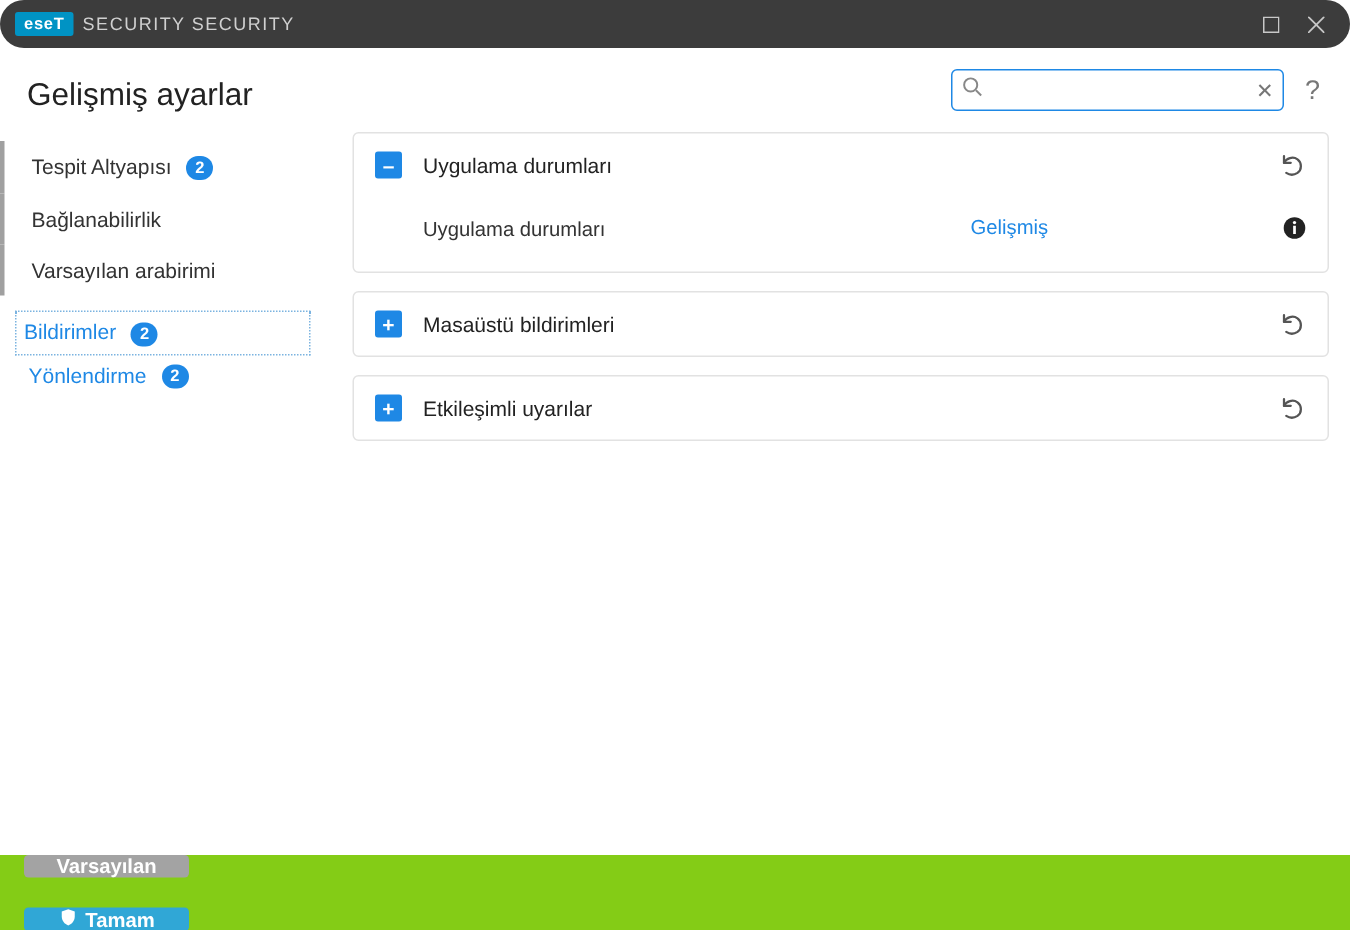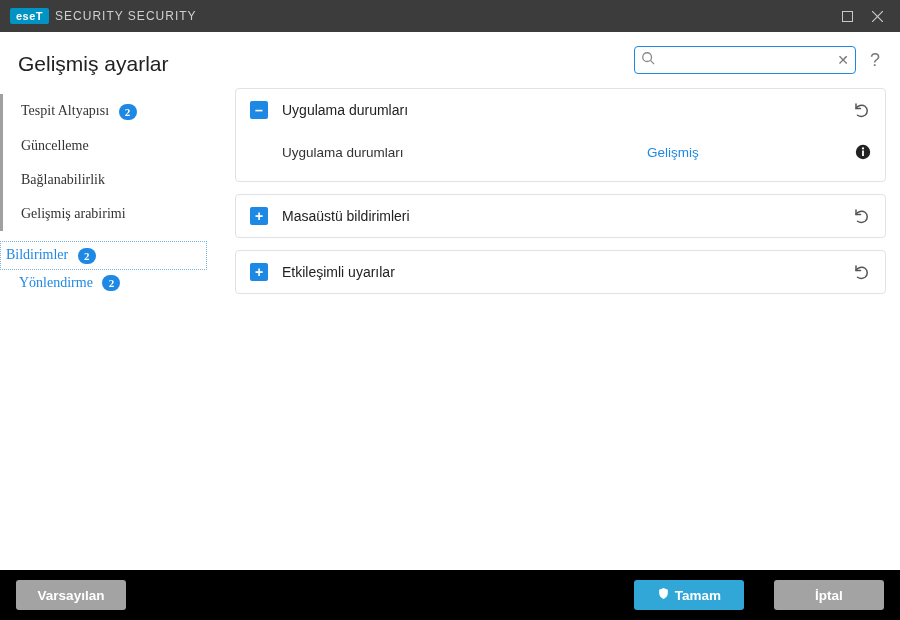--- a/index.html
+++ b/index.html
@@ -1,27 +1,27 @@
 <!DOCTYPE html>
 <html><head>
 <meta charset="utf-8">
 <style>
   * { box-sizing: border-box; margin: 0; padding: 0; }
   html, body { width: 900px; height: 620px; font-family: "Segoe UI", Arial, sans-serif; background: #fff; overflow: hidden; }
-  .titlebar { height: 32px; background: #3c3c3c; color: #fff; display: flex; align-items: center; padding: 0 8px 0 10px; }
+  .titlebar { height: 32px; background: #3c3c3c; color: #fff; display: flex; align-items: center; padding: 0 8px 0 10px; border-radius: 16px; }
   .logo-badge { background: #0093c4; color: #fff; font-weight: 700; font-size: 11px; letter-spacing: 0.5px; padding: 2px 6px; border-radius: 2px; margin-right: 6px; }
   .product-name { font-size: 12px; letter-spacing: 1px; color: #d0d0d0; font-weight: 300; }
   .titlebar-spacer { flex: 1; }
   .win-btn { width: 30px; height: 32px; display: flex; align-items: center; justify-content: center; color: #c8c8c8; font-size: 14px; cursor: pointer; }
   .win-btn svg { stroke: #c8c8c8; }
   .content { display: flex; height: calc(620px - 32px - 50px); }
   .sidebar { width: 225px; padding: 20px 0 0 0; }
   .page-title { font-size: 21px; font-weight: 400; color: #222; padding: 0 0 18px 18px; }
   .nav { list-style: none; }
-  .nav li { position: relative; padding: 9px 0 9px 18px; font-size: 14px; color: #333; cursor: pointer; border-left: 3px solid transparent; font-family: Liberation Serif, serif; }
+  .nav li { position: relative; padding: 9px 0 9px 18px; font-size: 14px; color: #333; cursor: pointer; border-left: 3px solid transparent; }
   .nav li.tab-border { border-left-color: #a0a0a0; }
   .nav li .label { }
   .nav li.sub { color: #1e88e5; }
   .nav li.sub .label { color: #1e88e5; }
   .nav li.sub.selected { border: 1px dotted #7bb3e0; }
   .badge { display: inline-flex; align-items: center; justify-content: center; min-width: 18px; height: 16px; background: #1e88e5; color: #fff; border-radius: 9px; font-size: 11px; font-weight: 600; padding: 0 5px; margin-left: 6px; vertical-align: middle; }
   .main { flex: 1; padding: 14px 14px 0 10px; display: flex; flex-direction: column; }
   .topbar { display: flex; align-items: center; justify-content: flex-end; gap: 10px; margin-bottom: 14px; padding-right: 2px; }
   .search-wrap { position: relative; width: 222px; }
   .search-input { width: 100%; height: 28px; border: 1px solid #1e88e5; border-radius: 4px; padding: 0 28px 0 28px; font-size: 13px; outline: none; }
@@ -33,21 +33,21 @@
   .panel-header { display: flex; align-items: center; padding: 12px 14px; gap: 14px; }
   .toggle-box { width: 18px; height: 18px; background: #1e88e5; border-radius: 2px; display: flex; align-items: center; justify-content: center; color: #fff; font-weight: 700; font-size: 14px; line-height: 1; flex-shrink: 0; cursor: pointer; }
   .panel-title { font-size: 14px; color: #222; flex: 1; }
   .undo-icn { color: #555; cursor: pointer; display: flex; align-items: center; }
   .panel-body { padding: 6px 14px 14px 46px; }
   .row { display: flex; align-items: center; padding: 6px 0; }
   .row-label { flex: 1; font-size: 13.5px; color: #333; }
   .row-action { width: 200px; }
   .row-link { color: #1e88e5; font-size: 13.5px; cursor: pointer; }
   .row-info { width: 24px; display: flex; justify-content: flex-end; color: #222; cursor: pointer; }
-  .footer { height: 50px; background: #000000; display: flex; align-items: center; padding: 0 16px; gap: 10px; }
+  .footer { height: 50px; background: #84cc16; display: flex; align-items: flex-start; padding: 0 16px; gap: 10px; flex-direction: column; }
   .footer-spacer { flex: 1; }
   .btn { height: 30px; min-width: 110px; border: none; border-radius: 3px; font-size: 13.5px; font-weight: 600; cursor: pointer; display: inline-flex; align-items: center; justify-content: center; gap: 5px; }
   .btn-default { background: #a3a3a3; color: #fff; }
   .btn-primary { background: #30a7d6; color: #fff; }
   .btn-cancel { background: #a3a3a3; color: #fff; margin-left: 20px; }
 </style>
 </head>
 <body>
 
 <div class="titlebar">
@@ -69,31 +69,28 @@
 
 <div class="content">
   <div class="sidebar">
     <div class="page-title">Gelişmiş ayarlar</div>
     <ul class="nav">
       <li class="tab-border">
         <span class="label">Tespit Altyapısı</span>
         <span class="badge">2</span>
       </li>
       <li class="tab-border">
-        <span class="label">Güncelleme</span>
-      </li>
-      <li class="tab-border">
         <span class="label">Bağlanabilirlik</span>
       </li>
       <li class="tab-border">
-        <span class="label">Gelişmiş arabirimi</span>
+        <span class="label">Varsayılan arabirimi</span>
       </li>
     </ul>
     <ul class="nav" style="margin-top:10px; padding-left:0;">
-      <li class="sub selected" style="margin-right:18px; padding:5px 0 5px 5px;">
+      <li class="sub selected" style="margin-left:10px; margin-right:18px; padding:5px 0 5px 5px;">
         <span class="label">Bildirimler</span>
         <span class="badge">2</span>
       </li>
       <li class="sub" style="margin-left:10px; padding:5px 0 5px 6px;">
         <span class="label">Yönlendirme</span>
         <span class="badge">2</span>
       </li>
     </ul>
   </div>
 

